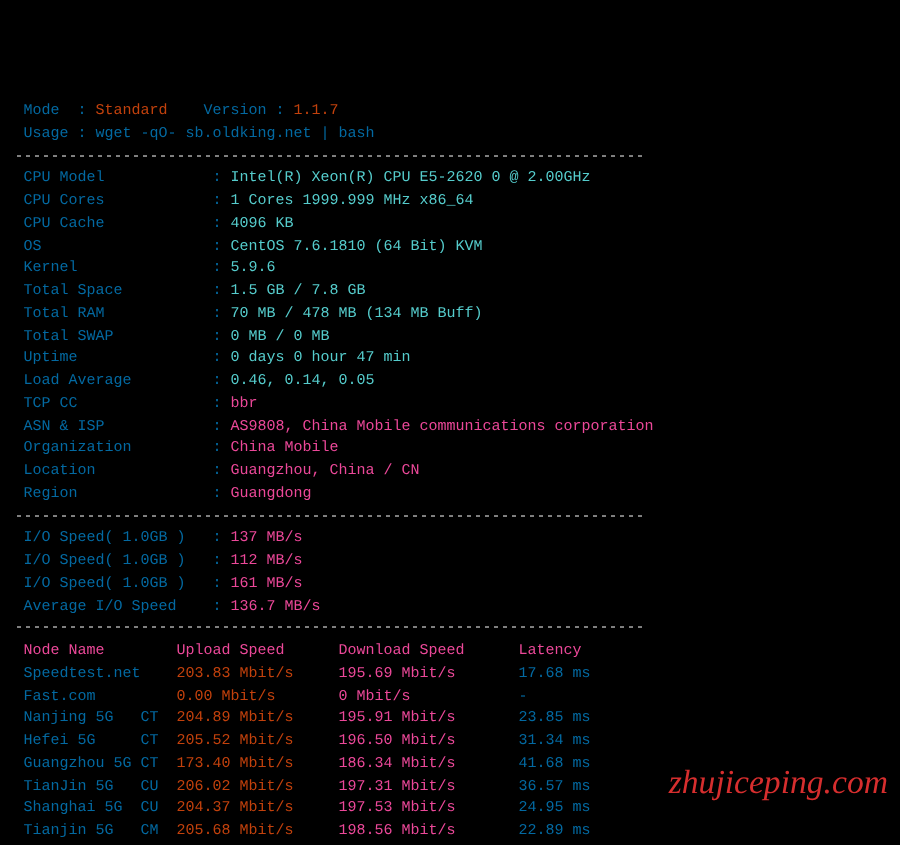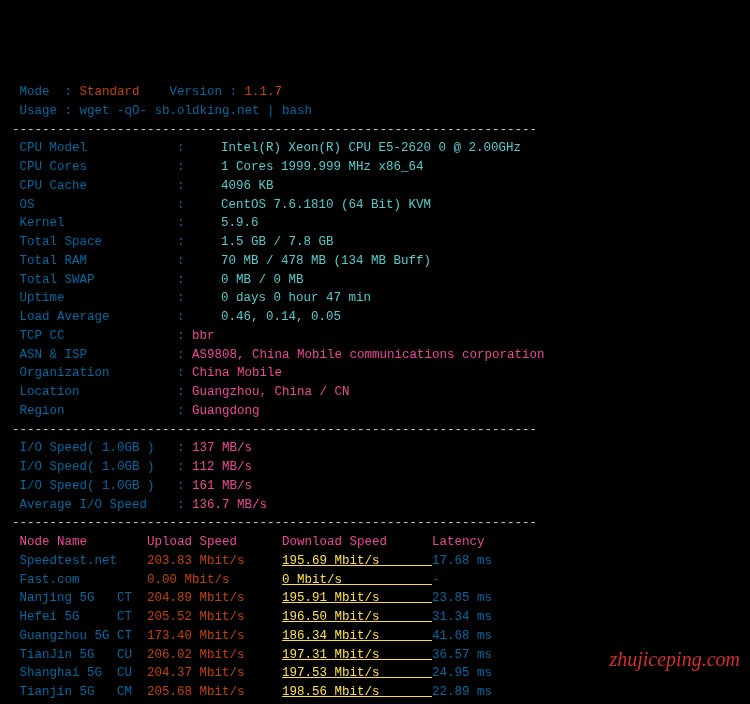--- a/index.html
+++ b/index.html
@@ -10,33 +10,33 @@
     font-size: 12.5px;
     line-height: 1.5;
     padding: 8px 12px;
     white-space: pre;
     position: relative;
     width: 750px;
     height: 704px;
     overflow: hidden;
   }
   .green { color: #c2410c; }
-  .cyan { color: #5cc; margin-left: 29px; }
-  .red { color: #fde047; text-decoration: underline; }
+  .cyan { color: #5cc; }
+  .red { color: #ec4899; }
   .yellow { color: #ec4899; }
   .white { color: #0369a1; }
   .divider { color: #ccc; letter-spacing: 0; }
   .watermark {
     position: absolute;
     right: 10px;
     bottom: 30px;
     color: #e33;
     font-family: Georgia, serif;
     font-style: italic;
-    font-size: 20px;
+    font-size: 28px;
     opacity: 0.9;
     pointer-events: none;
     font-weight: normal;
     margin-left: 18px;
   }
   .row { display: block; }
   span { white-space: pre; }
 </style>
 </head>
 <body>

